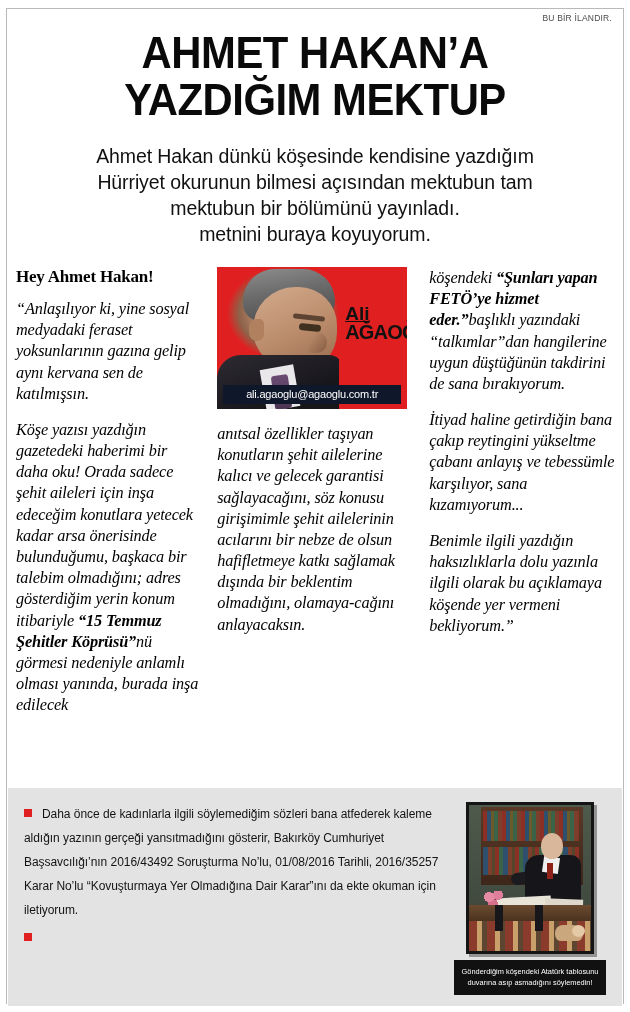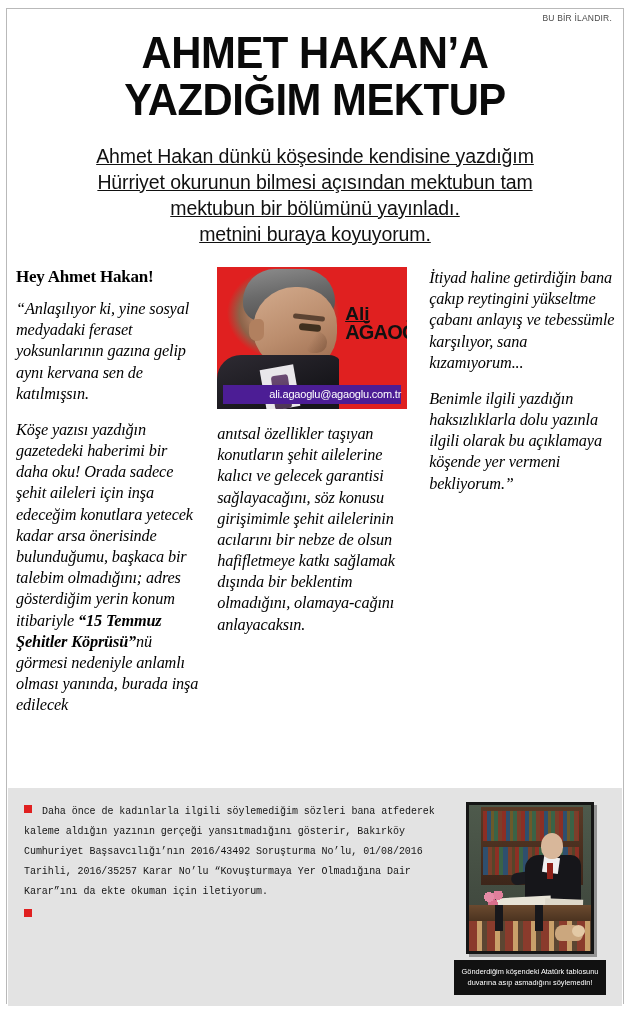--- a/index.html
+++ b/index.html
@@ -63,21 +63,21 @@
 
   .standfirst {
     text-align: center;
     font-family: "Liberation Sans", sans-serif;
     font-size: 19.5px;
     line-height: 1.34;
     color: #111111;
     margin: 22px 18px 0 18px;
     letter-spacing: -0.1px;
   }
-  .standfirst .sf-line { display: block; white-space: nowrap; text-decoration: underline; }
+  .standfirst .sf-line { display: block; white-space: nowrap; }
 
   
   .columns {
     display: flex;
     margin: 20px 0 0 8px;
     gap: 8px;
   }
   .col {
     box-sizing: border-box;
   }
@@ -201,25 +201,25 @@
     color: #111111;
     line-height: 0.94;
   }
   .author-name .an-first { display: block; font-size: 19px; text-decoration: underline; }
   .author-name .an-last  { display: block; font-size: 20px; letter-spacing: -0.8px; }
 
   .author-email {
     position: absolute;
     left: 6px; bottom: 5px;
     width: 178px;
-    background: #4c1d95;
+    background: #0f172a;
     color: #ffffff;
     font-family: "Liberation Sans", sans-serif;
     font-size: 11px;
-    text-align: right;
+    text-align: center;
     padding: 3px 0 4px 0;
     letter-spacing: -0.2px;
     box-sizing: border-box;
   }
 
   
   .footer-box {
     position: absolute;
     left: 8px;
     right: 8px;
@@ -229,22 +229,22 @@
     box-sizing: border-box;
     padding: 14px 16px 10px 16px;
     display: flex;
   }
   .footer-text {
     flex: 1 1 auto;
     padding-right: 12px;
     max-width: 432px;
   }
   .footer-par {
-    font-family: Liberation Mono, monospace;
-    font-size: 10px;
+    font-family: Liberation Sans, sans-serif;
+    font-size: 12px;
     line-height: 2.0;
     color: #141414;
     margin: 0 0 0 0;
     letter-spacing: -0.05px;
   }
   .footer-par + .footer-par { margin-top: 4px; }
   .bullet-sq {
     display: inline-block;
     width: 8px; height: 8px;
     background: #e02020;
@@ -435,20 +435,21 @@
           <span class="an-first">Ali</span>
           <span class="an-last">AĞAOĞLU</span>
         </div>
         <div class="author-email">ali.agaoglu@agaoglu.com.tr</div>
       </div>
 
       <p class="body-par">anıtsal özellikler taşıyan konutların şehit ailelerine kalıcı ve gelecek garantisi sağlayacağını, söz konusu girişimimle şehit ailelerinin acılarını bir nebze de olsun hafifletmeye katkı sağlamak dışında bir beklentim olmadığını, olamaya-cağını anlayacaksın.</p>
     </div>
 
     <div class="col col-3">
+      <p class="body-par"><span>köşendeki </span><b>“Şunları yapan FETÖ’ye hizmet eder.”</b><span>başlıklı yazındaki “talkımlar”dan hangilerine uygun düştüğünün takdirini de sana bırakıyorum.</span></p>
       <p class="body-par">İtiyad haline getirdiğin bana çakıp reytingini yükseltme çabanı anlayış ve tebessümle karşılıyor, sana kızamıyorum...</p>
       <p class="body-par">Benimle ilgili yazdığın haksızlıklarla dolu yazınla ilgili olarak bu açıklamaya köşende yer vermeni bekliyorum.”</p>
     </div>
 
   </div>
 
   <div class="footer-box">
     <div class="footer-text">
       <p class="footer-par"><span class="bullet-sq"></span><span>Daha önce de kadınlarla ilgili söylemediğim sözleri bana atfederek kaleme aldığın yazının gerçeği yansıtmadığını gösterir, Bakırköy Cumhuriyet Başsavcılığı’nın 2016/43492 Soruşturma No’lu, 01/08/2016 Tarihli, 2016/35257 Karar No’lu “Kovuşturmaya Yer Olmadığına Dair Karar”ını da ekte okuman için iletiyorum.</span></p>
       <p class="footer-par"><span class="bullet-sq"></span></p>

